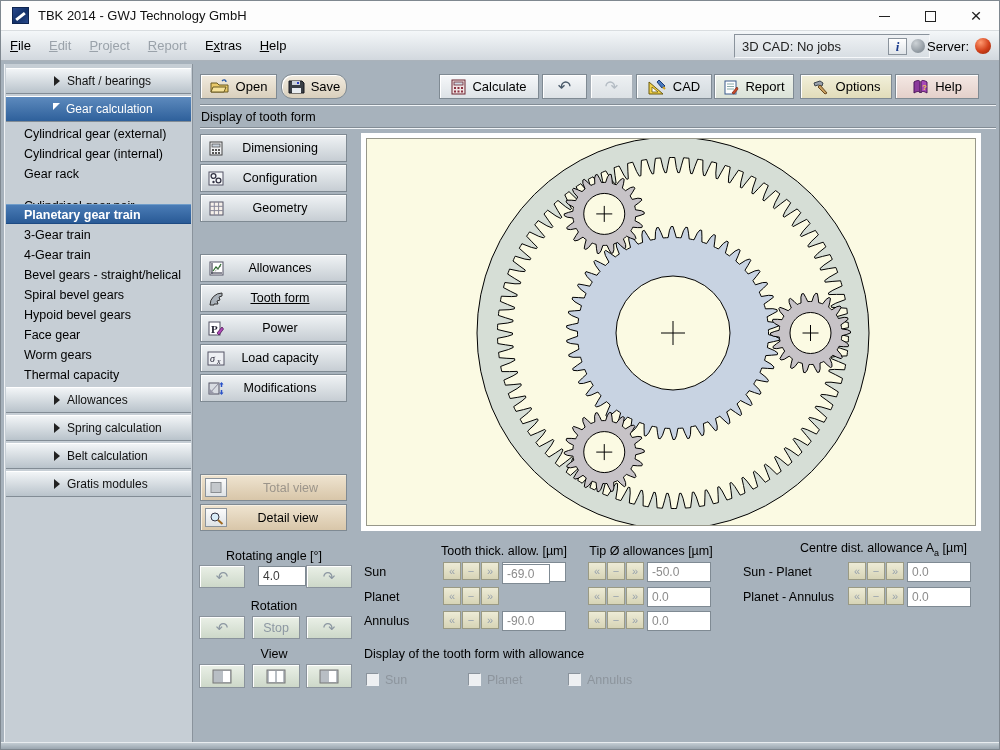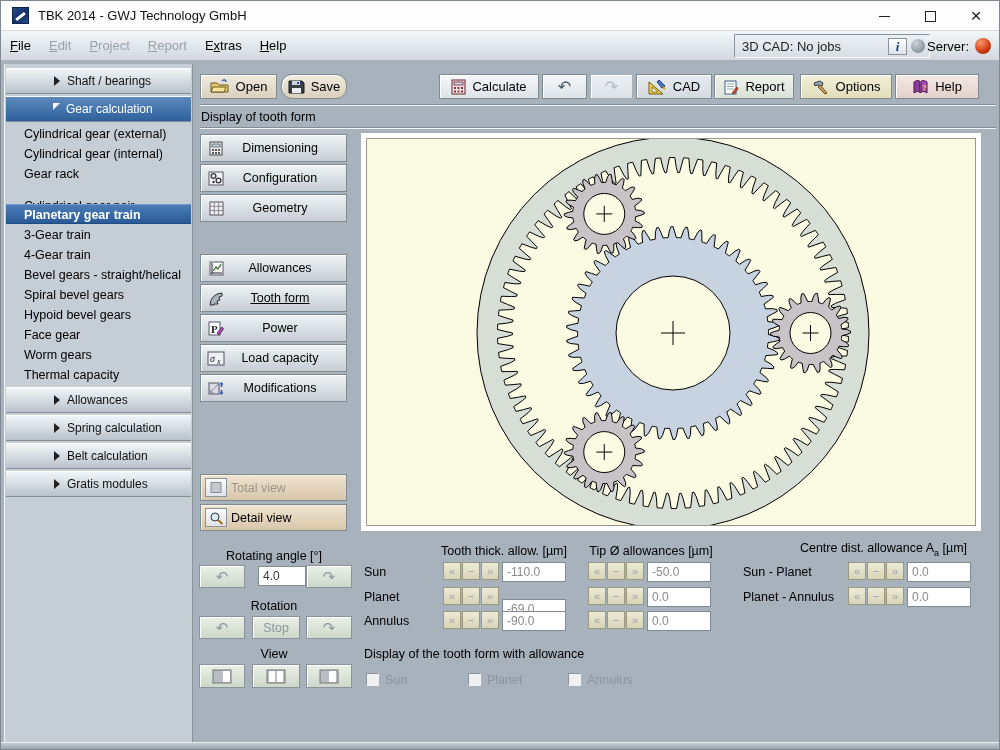--- a/index.html
+++ b/index.html
@@ -45,21 +45,21 @@
   .tbtn svg { flex:0 0 auto; }
   .groove { position:absolute; height:2px; border-top:1px solid #828c95; border-bottom:1px solid #f1f4f7; }
   .paneltitle { position:absolute; left:200px; top:109px; font-size:12.5px; color:#000; }
 
   
   .stackbtn { position:absolute; left:199px; width:147px; height:28px; background:linear-gradient(#f0f3f5,#c6cdd3); border:1px solid #7f8a93; box-shadow:inset 1px 1px 0 #fff; display:flex; align-items:center; font-size:12.5px; }
   .stackbtn .ic { width:20px; height:18px; margin:0 4px 0 5px; display:flex; align-items:center; justify-content:center; }
   .stackbtn .lbl { flex:1; text-align:center; margin-right:16px; }
   .viewbtn { position:absolute; left:199px; width:147px; height:27px; background:linear-gradient(#efe4d0,#d8c6a9); border:1px solid #7f8a93; box-shadow:inset 1px 1px 0 #f8f0e2; display:flex; align-items:center; font-size:12.5px; }
   .viewbtn .ic { width:22px; height:19px; margin:0 4px 0 4px; background:linear-gradient(#fbfbfb,#dfe3e6); border:1px solid #8a939c; display:flex; align-items:center; justify-content:center; }
-  .viewbtn .lbl { flex:1; text-align:left; margin-right:28px; }
+  .viewbtn .lbl { flex:1; text-align:right; margin-right:28px; }
   .viewbtn.disabled .lbl { color:#9b948a; }
 
   
   .drawpanel { position:absolute; left:360px; top:132px; width:620px; height:398px; background:#fff; }
   .drawinner { position:absolute; left:5px; top:5px; width:610px; height:388px; background:#fbfae3; border:1px solid #97978a; overflow:hidden; }
 
   
   .ctl-label { position:absolute; font-size:12.5px; color:#000; }
   .ctl-label.center { text-align:center; }
   .sagebtn { position:absolute; width:46px; height:23px; background:linear-gradient(#eaf0e7,#cdd8c9); border:1px solid #8a939c; box-shadow:inset 1px 1px 0 #fff; display:flex; align-items:center; justify-content:center; color:#8c97a2; font-size:15px; }
@@ -419,21 +419,21 @@
       <button class="sp">«</button>
       <button class="sp">−</button>
       <button class="sp">»</button>
     </div>
   <input class="field" style="left: 501px; top: 561px; width: 64px;" value="-110.0">
   <div class="spin" style="left:442px;top:586px;">
       <button class="sp">«</button>
       <button class="sp">−</button>
       <button class="sp">»</button>
     </div>
-  <input class="field" style="left: 501px; top: 598px; width: 64px;" value="-69.0">
+  <input class="field" style="left: 501px; top: 563px; width: 48px;" value="-69.0">
   <div class="spin" style="left:442px;top:610px;">
       <button class="sp">«</button>
       <button class="sp">−</button>
       <button class="sp">»</button>
     </div>
   <input class="field" style="left: 501px; top: 610px; width: 64px;" value="-90.0">
 
   <div class="spin" style="left:587px;top:561px;">
       <button class="sp">«</button>
       <button class="sp">−</button>

